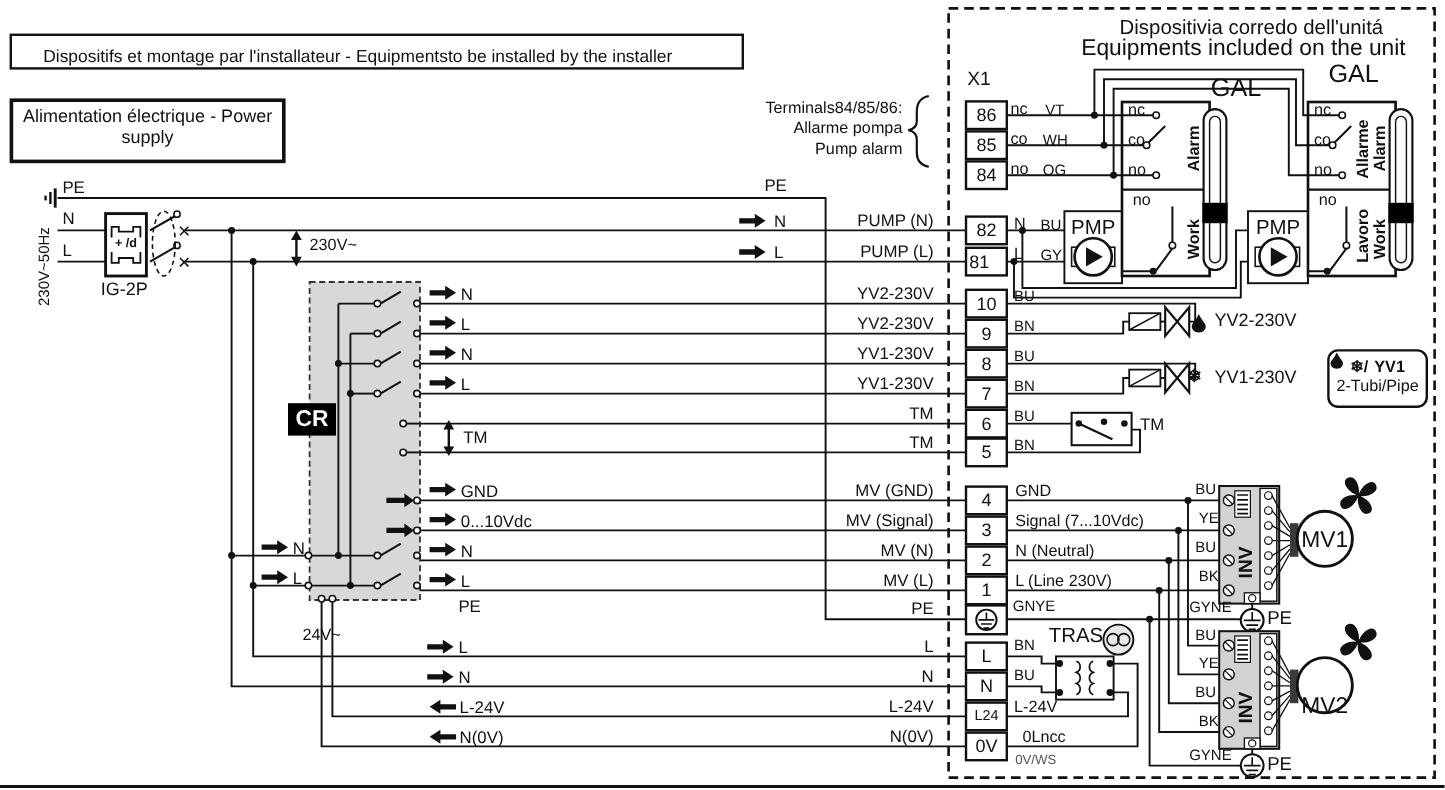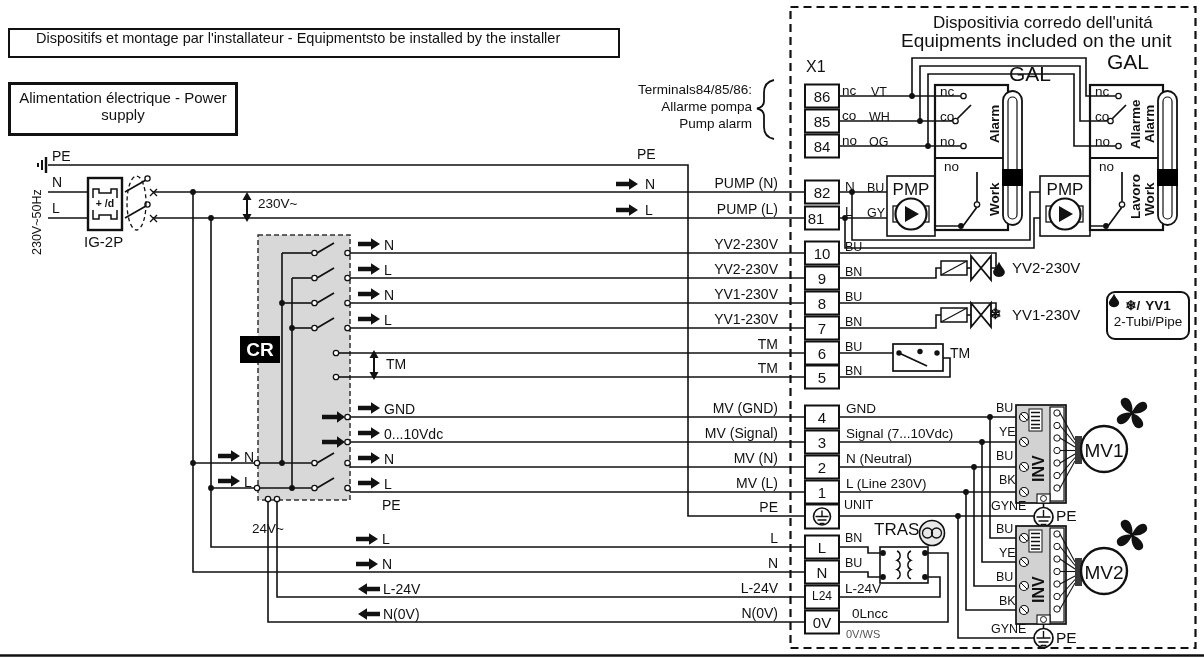--- a/index.html
+++ b/index.html
@@ -7,21 +7,21 @@
          font-family:"Liberation Sans",sans-serif;color:#111}
   svg{position:absolute;left:0;top:0}
   .lb{position:absolute;font:14px/1.15 "Liberation Sans",sans-serif;color:#111;white-space:nowrap}
   .ra{text-align:right}
   .c{text-align:center}
   .s11{font-size:11px}.s12{font-size:12.5px}.s13{font-size:13.5px}.s15{font-size:15px}
   .s16{font-size:16px}.s17{font-size:17px}.s19{font-size:19px}.s21{font-size:21px}
   .b{font-weight:bold}
   .rot{transform:rotate(-90deg);transform-origin:0 0}
   .hdrbox{position:absolute;left:8px;top:28px;width:612px;height:30px;border:2px solid #111;
-          display:flex;align-items:flex-start;padding-left:26px;box-sizing:border-box;font-size:14.5px}
+          display:flex;align-items:flex-end;padding-left:26px;box-sizing:border-box;font-size:14.5px}
   .pwrbox{position:absolute;left:8px;top:82px;width:230px;height:54px;border:3px solid #111;
           box-sizing:border-box;text-align:center}
   .pwrbox .t{font-size:15px;margin-top:4px}
   .pwrbox .v{font-size:23px;margin-top:1px;letter-spacing:0.5px}
   .unitbox{position:absolute;left:800px;top:14px;width:125px;height:34px;border:2.5px solid #111;
            background:#d9d9d9;box-sizing:border-box;display:flex;align-items:center;justify-content:center;
            font-size:25px;letter-spacing:2px}
   .crbox{position:absolute;left:240px;top:336px;width:40px;height:27px;background:#000;color:#fff;
          display:flex;align-items:center;justify-content:center;font-size:19px;font-weight:bold}
   .pipebox{position:absolute;left:1106px;top:291px;width:84px;height:49px;border:2px solid #111;
@@ -519,21 +519,21 @@
   <div class="lb s12" style="left:845px;top:240px">BU</div>
   <div class="lb s12" style="left:845px;top:265px">BN</div>
   <div class="lb s12" style="left:845px;top:290px">BU</div>
   <div class="lb s12" style="left:845px;top:315px">BN</div>
   <div class="lb s12" style="left:845px;top:340px">BU</div>
   <div class="lb s12" style="left:845px;top:364px">BN</div>
   <div class="lb s13" style="left:846px;top:401px">GND</div>
   <div class="lb s13" style="left:846px;top:426px">Signal (7...10Vdc)</div>
   <div class="lb s13" style="left:846px;top:451px">N (Neutral)</div>
   <div class="lb s13" style="left:846px;top:476px">L (Line 230V)</div>
-  <div class="lb s12" style="left:844px;top:498px">UNIT</div>
+  <div class="lb s12" style="left:844px;top:498px">GNYE</div>
   <div class="lb s12" style="left:845px;top:531px">BN</div>
   <div class="lb s12" style="left:845px;top:556px">BU</div>
   <div class="lb s13" style="left:845px;top:581px">L-24V</div>
   <div class="lb s13" style="left:852px;top:606px">0Lncc</div>
   <div class="lb s11" style="left:846px;top:628px;color:#555">0V/WS</div>
 
   <div class="lb" style="left:933px;top:13px;font-size:17px">Dispositivia corredo dell'unitá</div>
   <div class="lb" style="left:901px;top:30px;font-size:19px">Equipments included on the unit</div>
 
   <div class="lb s21 c" style="left:1005px;top:62px;width:50px">GAL</div>
@@ -568,21 +568,21 @@
           <path d="M0,10 C-4.5,10 -6.5,7 -6.5,4.5 C-6.5,1.5 -3,-0.5 0,-7 C3,-0.5 6.5,1.5 6.5,4.5 C6.5,7 4.5,10 0,10 Z" fill="#111"></path>
         </svg>
       <span style="margin-left:3px">YV1</span>
     </div>
     <div class="l2">2-Tubi/Pipe</div>
   </div>
 
   <div class="lb rot s16 b" style="left:1030px;top:482px">INV</div>
   <div class="lb rot s16 b" style="left:1030px;top:603px">INV</div>
   <div class="lb s19 c" style="left:1081px;top:440px;width:46px">MV1</div>
-  <div class="lb s19 c" style="left:1081px;top:562px;width:46px">MV2</div>
+  <div class="lb s19 c" style="left:1081px;top:578px;width:46px">MV2</div>
   <div class="lb s12" style="left:996px;top:401px">BU</div>
   <div class="lb s12" style="left:999px;top:425px">YE</div>
   <div class="lb s12" style="left:996px;top:449px">BU</div>
   <div class="lb s12" style="left:999px;top:473px">BK</div>
   <div class="lb s12" style="left:991px;top:499px">GYNE</div>
   <div class="lb s12" style="left:996px;top:522px">BU</div>
   <div class="lb s12" style="left:999px;top:546px">YE</div>
   <div class="lb s12" style="left:996px;top:570px">BU</div>
   <div class="lb s12" style="left:999px;top:594px">BK</div>
   <div class="lb s12" style="left:991px;top:622px">GYNE</div>

